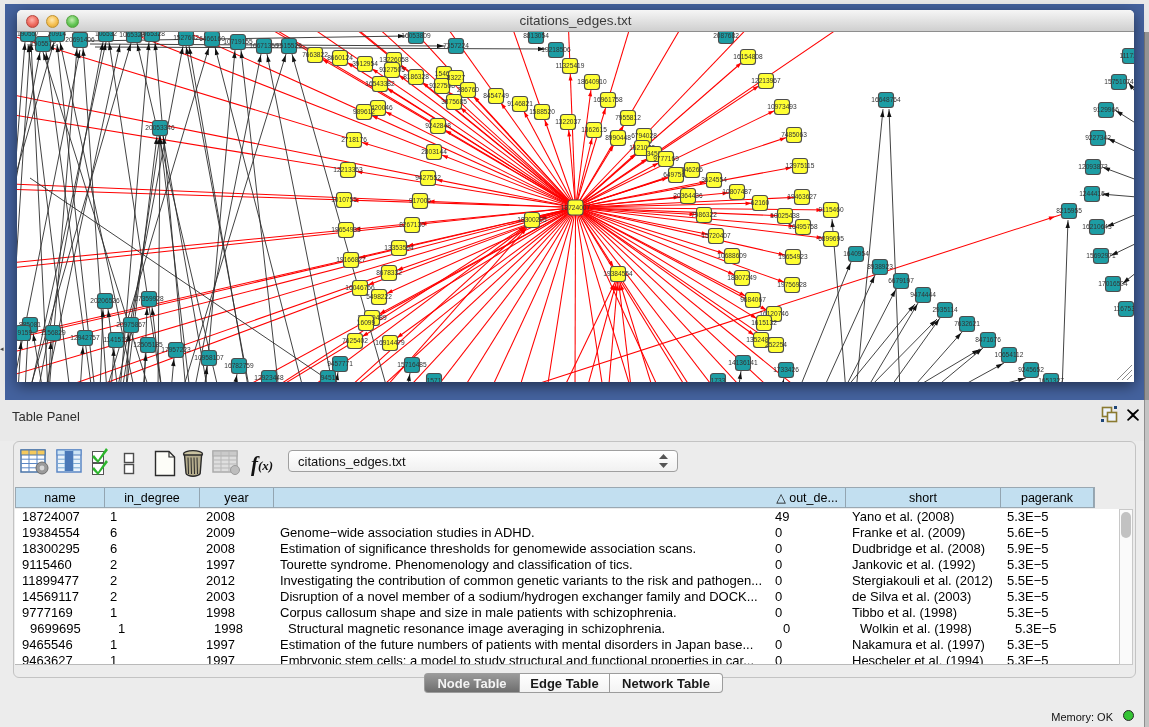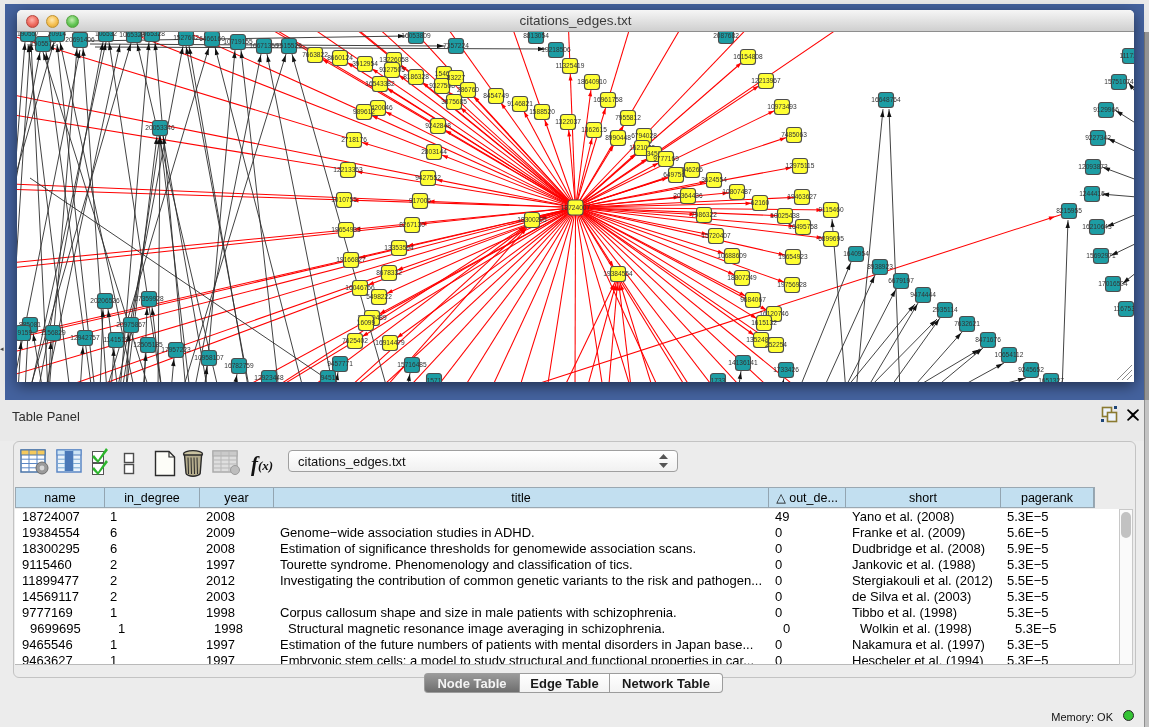--- a/index.html
+++ b/index.html
@@ -766,21 +766,20 @@
     <div class="combo">citations_edges.txt
       <svg width="11" height="16" style="position:absolute;right:8px;top:2px" xmlns="http://www.w3.org/2000/svg">
         <path d="M5.5 1 L10 6 H1 Z" fill="#555"></path>
         <path d="M5.5 15 L1 10 H10 Z" fill="#555"></path>
       </svg>
     </div>
 <div class="thead" style="width:1080px">
       <div class="th" style="left:0px;width:89px">name</div>
       <div class="th" style="left:89px;width:95px">in_degree</div>
       <div class="th" style="left:184px;width:74px">year</div>
-      <div class="th" style="left:258px;width:495px">title</div>
       <div class="th" style="left:753px;width:77px">△ out_de...</div>
       <div class="th" style="left:830px;width:155px">short</div>
       <div class="th" style="left:985px;width:93px">pagerank</div>
     </div>
 <div class="rows">
 <div class="row" style="top:0px;left:0;width:1104px">
         <span class="c" style="left:7px;width:85px">18724007</span>
         <span class="c" style="left:95px;width:92px">1</span>
         <span class="c" style="left:191px;width:70px">2008</span>
         <span class="c" style="left:760px;width:73px">49</span>
@@ -804,36 +803,37 @@
         <span class="c" style="left:760px;width:73px">0</span>
         <span class="c" style="left:837px;width:152px">Dudbridge et al. (2008)</span>
         <span class="c" style="left:992px;width:95px">5.9E−5</span>
       </div>
 <div class="row" style="top:48px;left:0;width:1104px">
         <span class="c" style="left:7px;width:85px">9115460</span>
         <span class="c" style="left:95px;width:92px">2</span>
         <span class="c" style="left:191px;width:70px">1997</span>
         <span class="c" style="left:265px;width:492px">Tourette syndrome. Phenomenology and classification of tics.</span>
         <span class="c" style="left:760px;width:73px">0</span>
-        <span class="c" style="left:837px;width:152px">Jankovic et al. (1988)</span>
+        <span class="c" style="left:837px;width:152px">Jankovic et al. (1992)</span>
         <span class="c" style="left:992px;width:95px">5.3E−5</span>
       </div>
 <div class="row" style="top:64px;left:0;width:1104px">
         <span class="c" style="left:7px;width:85px">11899477</span>
         <span class="c" style="left:95px;width:92px">2</span>
         <span class="c" style="left:191px;width:70px">2012</span>
         <span class="c" style="left:265px;width:492px">Investigating the contribution of common genetic variants to the risk and pathogen...</span>
         <span class="c" style="left:760px;width:73px">0</span>
         <span class="c" style="left:837px;width:152px">Stergiakouli et al. (2012)</span>
         <span class="c" style="left:992px;width:95px">5.5E−5</span>
       </div>
 <div class="row" style="top:80px;left:0;width:1104px">
         <span class="c" style="left:7px;width:85px">14569117</span>
         <span class="c" style="left:95px;width:92px">2</span>
         <span class="c" style="left:191px;width:70px">2003</span>
+        <span class="c" style="left:265px;width:492px">Disruption of a novel member of a sodium/hydrogen exchanger family and DOCK...</span>
         <span class="c" style="left:760px;width:73px">0</span>
         <span class="c" style="left:837px;width:152px">de Silva et al. (2003)</span>
         <span class="c" style="left:992px;width:95px">5.3E−5</span>
       </div>
 <div class="row" style="top:96px;left:0;width:1104px">
         <span class="c" style="left:7px;width:85px">9777169</span>
         <span class="c" style="left:95px;width:92px">1</span>
         <span class="c" style="left:191px;width:70px">1998</span>
         <span class="c" style="left:265px;width:492px">Corpus callosum shape and size in male patients with schizophrenia.</span>
         <span class="c" style="left:760px;width:73px">0</span>

